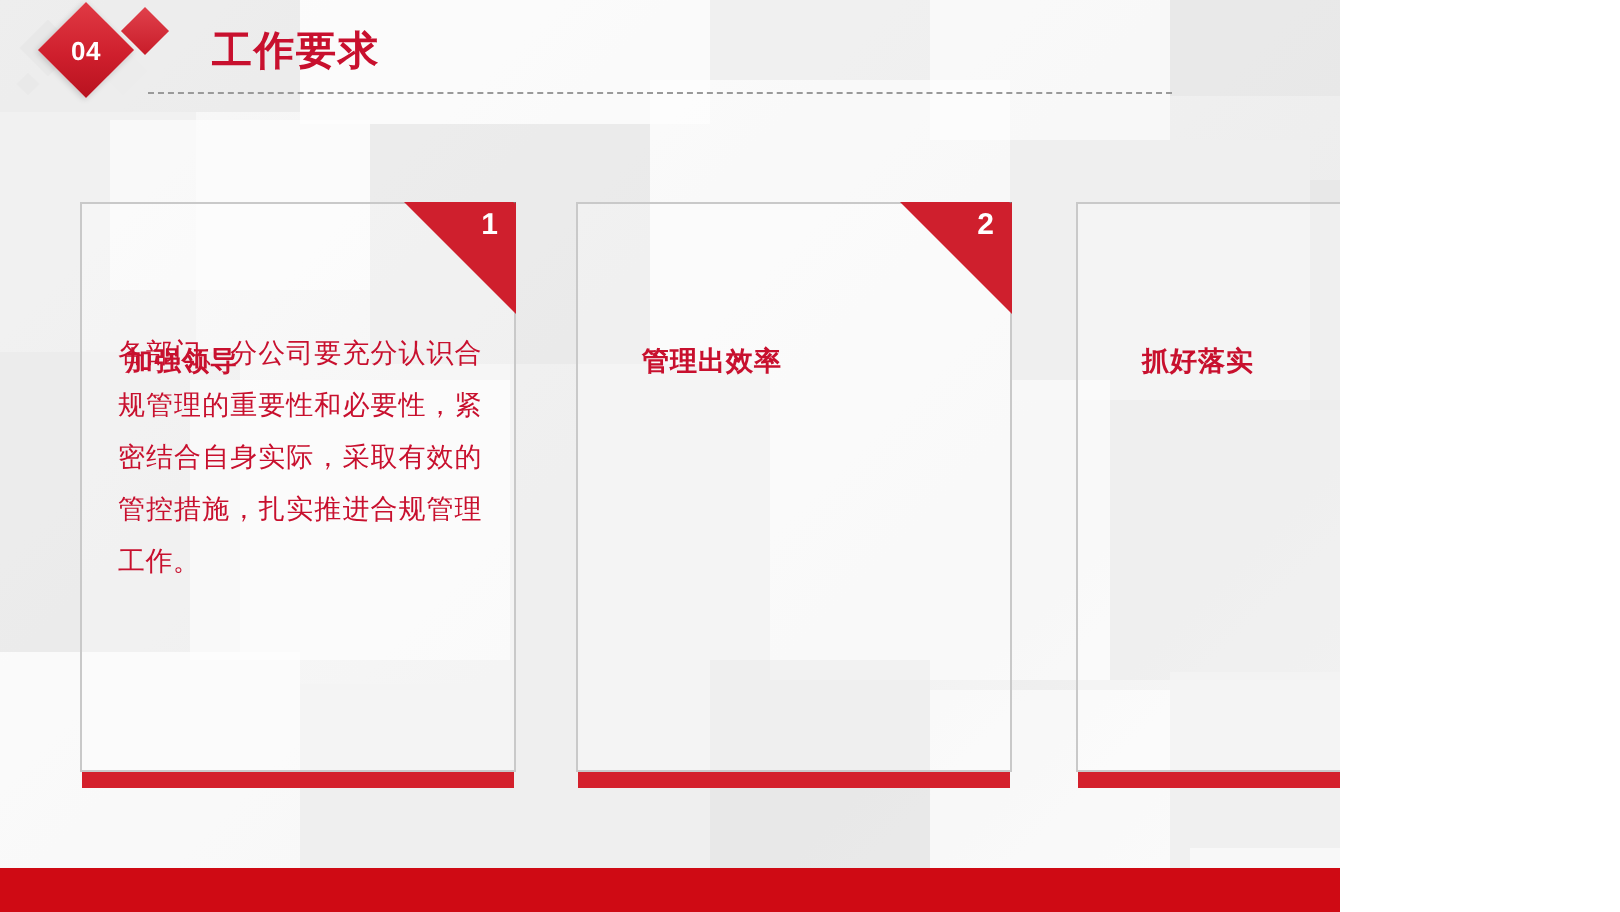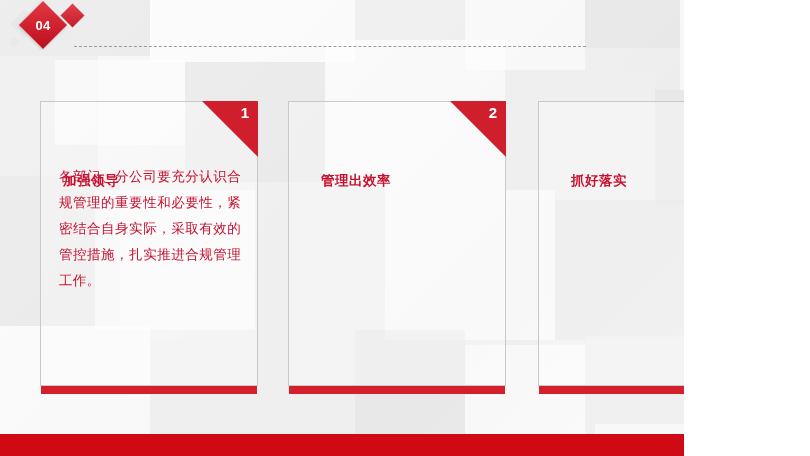--- a/index.html
+++ b/index.html
@@ -14,21 +14,20 @@
     background: #ffffff;
   }
 
   #slide {
     position: relative;
     width: 670px;
     height: 456px;
     overflow: hidden;
     background:
       linear-gradient(135deg, #fafafa 0%, #f2f2f2 40%, #ededed 70%, #f6f6f6 100%);
-    padding-left: 14px;
   }
 
   
   .bg-layer {
     position: absolute;
     inset: 0;
     overflow: hidden;
     pointer-events: none;
   }
   .bgblk {
@@ -271,20 +270,21 @@
   <div class="header">
     <div class="diamond-group">
       <div class="dmd dmd-gray-a"></div>
       <div class="dmd dmd-gray-c"></div>
       <div class="dmd dmd-gray-b"></div>
       <div class="dmd dmd-gray-d"></div>
       <div class="dmd dmd-small-red"></div>
       <div class="dmd dmd-main"></div>
       <div class="dmd-num">04</div>
     </div>
+    <div class="header-title">工作要求</div>
     <div class="header-rule"></div>
   </div>
 
   <div class="card" id="card-1">
     <div class="corner">
       <div class="corner-tri"></div>
       <div class="corner-fold"></div>
       <div class="corner-num">1</div>
     </div>
     <div class="card-title">加强领导</div>

